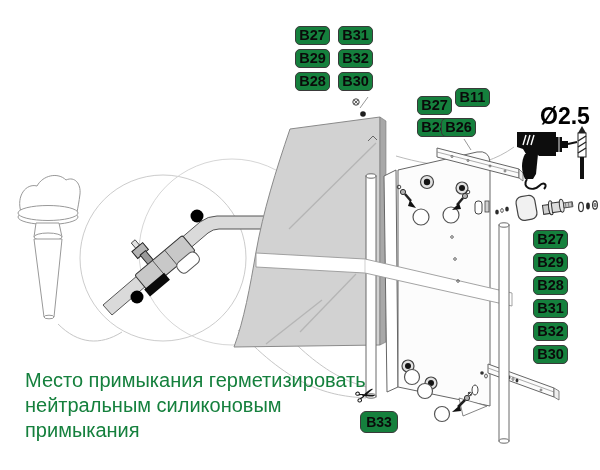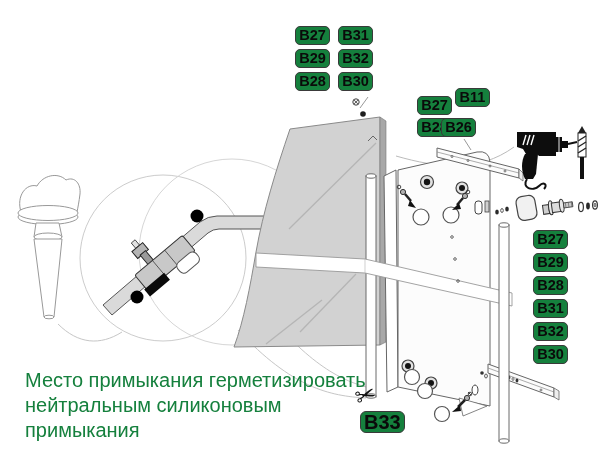--- a/index.html
+++ b/index.html
@@ -14,21 +14,21 @@
     font-family:"Liberation Sans",sans-serif;color:var(--ink);
   }
   .stage svg{position:absolute;left:0;top:0;}
   .plabel{
     position:absolute;box-sizing:border-box;height:19px;min-width:35px;
     border:1.6px solid var(--label-border);border-radius:5px;background:#15803d;
     display:flex;align-items:center;justify-content:center;
     font-size:14.5px;font-weight:bold;line-height:1;color:var(--ink);
     padding:0 3px;letter-spacing:0;text-align:right;
   }
-  .plabel.big{height:22px;min-width:38px;font-size:20px;border-radius:6px;}
+  .plabel.big{height:22px;min-width:38px;font-size:14px;border-radius:6px;}
   .note{
     position:absolute;left:25px;top:368px;width:360px;
     font-size:20px;line-height:25px;color:#15803d;font-weight:400;
   }
   .diameter{
     position:absolute;left:540px;top:103px;font-size:23px;font-weight:bold;color:#000;
   }
   .scissors{
     position:absolute;left:355px;top:381px;font-size:25px;color:#111;
     transform:rotate(-18deg);
@@ -243,20 +243,21 @@
 <div class="plabel" style="left:533px;top:230px">B27</div>
 <div class="plabel" style="left:533px;top:253px">B29</div>
 <div class="plabel" style="left:533px;top:276px">B28</div>
 <div class="plabel" style="left:533px;top:299px">B31</div>
 <div class="plabel" style="left:533px;top:322px">B32</div>
 <div class="plabel" style="left:533px;top:345px">B30</div>
 
 <div class="scissors">✂</div>
 <div class="plabel big" style="left:360px;top:411px">B33</div>
 
+<div class="diameter">Ø2.5</div>
 
 <div class="note">
   <div>Место примыкания герметизировать</div>
   <div>нейтральным силиконовым</div>
   <div>примыкания</div>
 </div>
 
 </div>
 
 </body></html>

